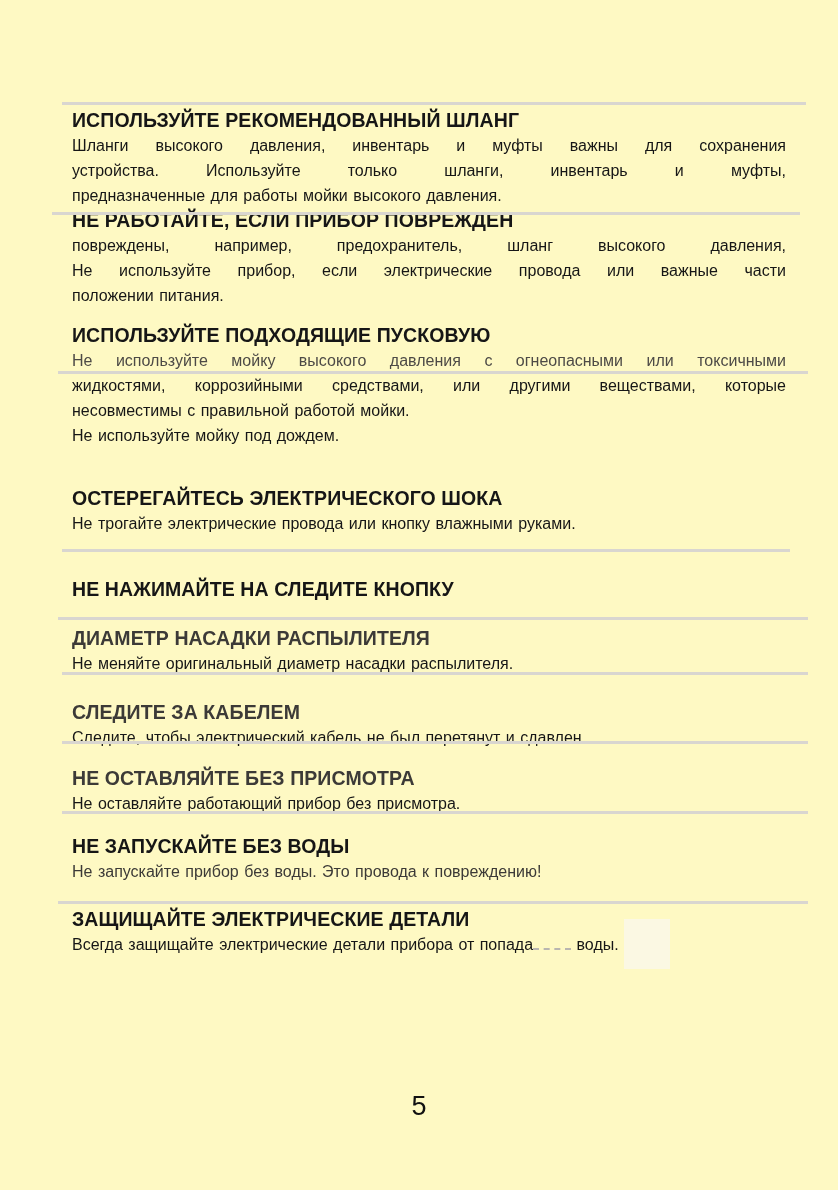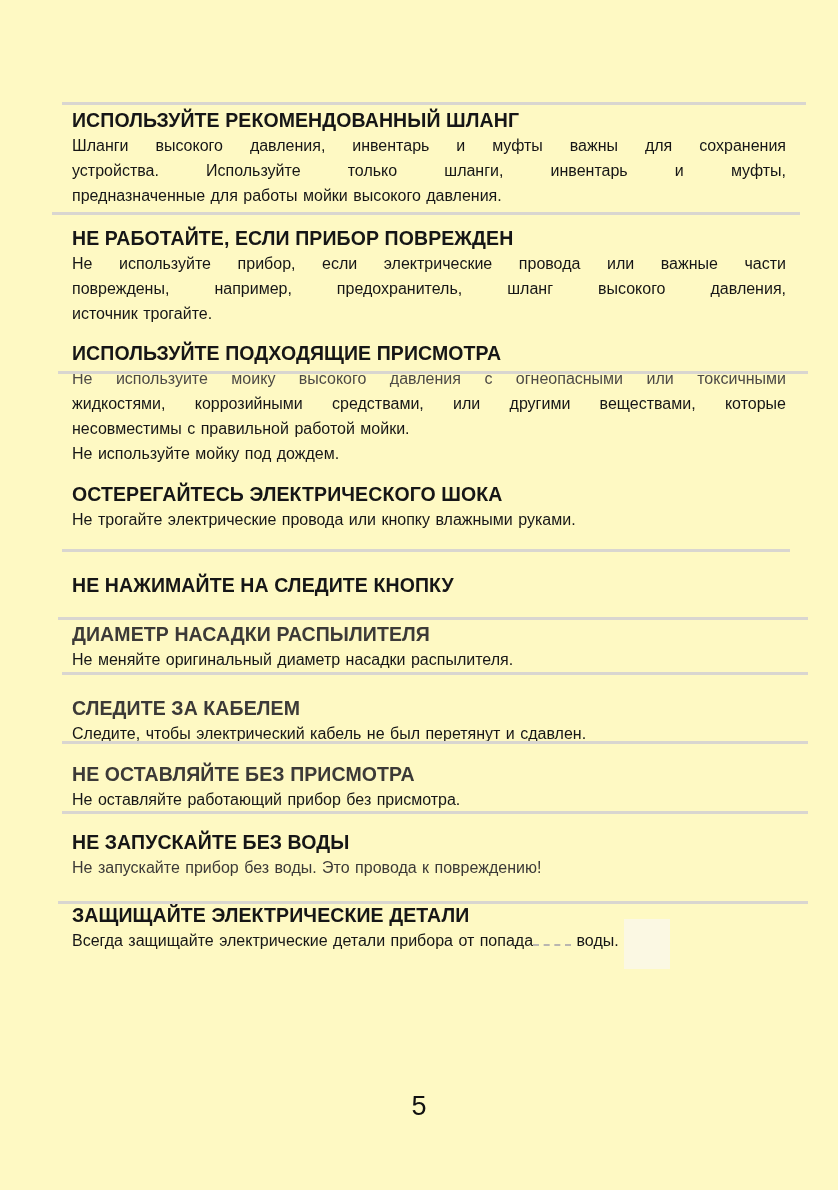--- a/index.html
+++ b/index.html
@@ -34,23 +34,23 @@
   .bline {
     font-size: 16px;
     line-height: 25px;
     word-spacing: 1px;
   }
   .j { text-align: justify; text-align-last: justify; }
   .l { text-align: left; }
   .faded   { color: #4d4a46; }
   .faded2  { color: #3c3a37; }
   
-  .s2  { margin-top: 18px; }
+  .s2  { }
   .s3  { margin-top: 15px; }
-  .s4  { margin-top: 16px; }
+  .s4  { margin-top: 38px; }
   .s5  { margin-top: 41px; }
   .s6  { margin-top: 24px; }
   .s7  { margin-top: 16px; }
   .s8  { margin-top: 24px; }
   .s9  { margin-top: 18px; }
   .s10 { margin-top: 23px; }
   
   .scan-line {
     position: absolute;
     height: 3px;
@@ -109,27 +109,27 @@
 
     <div class="section s1">
       <div class="heading">ИСПОЛЬЗУЙТЕ РЕКОМЕНДОВАННЫЙ ШЛАНГ</div>
       <div class="bline j">Шланги высокого давления, инвентарь и  муфты важны для сохранения</div>
       <div class="bline j">устройства.  Используйте  только  шланги,  инвентарь  и  муфты,</div>
       <div class="bline l">предназначенные для работы мойки высокого давления.</div>
     </div>
 
     <div class="section s2">
       <div class="heading">НЕ РАБОТАЙТЕ, ЕСЛИ ПРИБОР ПОВРЕЖДЕН</div>
+      <div class="bline j">повреждены,  например,  предохранитель,  шланг  высокого  давления,</div>
       <div class="bline j">Не используйте прибор, если электрические провода или важные части</div>
-      <div class="bline j">повреждены,  например,  предохранитель,  шланг  высокого  давления,</div>
-      <div class="bline l">источник трогайте.</div>
+      <div class="bline l">положении питания.</div>
     </div>
 
     <div class="section s3">
-      <div class="heading">ИСПОЛЬЗУЙТЕ ПОДХОДЯЩИЕ ПРИСМОТРА</div>
+      <div class="heading">ИСПОЛЬЗУЙТЕ ПОДХОДЯЩИЕ ПУСКОВУЮ</div>
       <div class="bline j faded">Не используйте мойку высокого давления с  огнеопасными или токсичными</div>
       <div class="bline j">жидкостями, коррозийными средствами, или другими веществами, которые</div>
       <div class="bline l">несовместимы с правильной работой мойки.</div>
       <div class="bline l">Не используйте мойку под дождем.</div>
     </div>
 
     <div class="section s4">
       <div class="heading">ОСТЕРЕГАЙТЕСЬ ЭЛЕКТРИЧЕСКОГО ШОКА</div>
       <div class="bline l">Не трогайте электрические провода или кнопку влажными руками.</div>
     </div>

